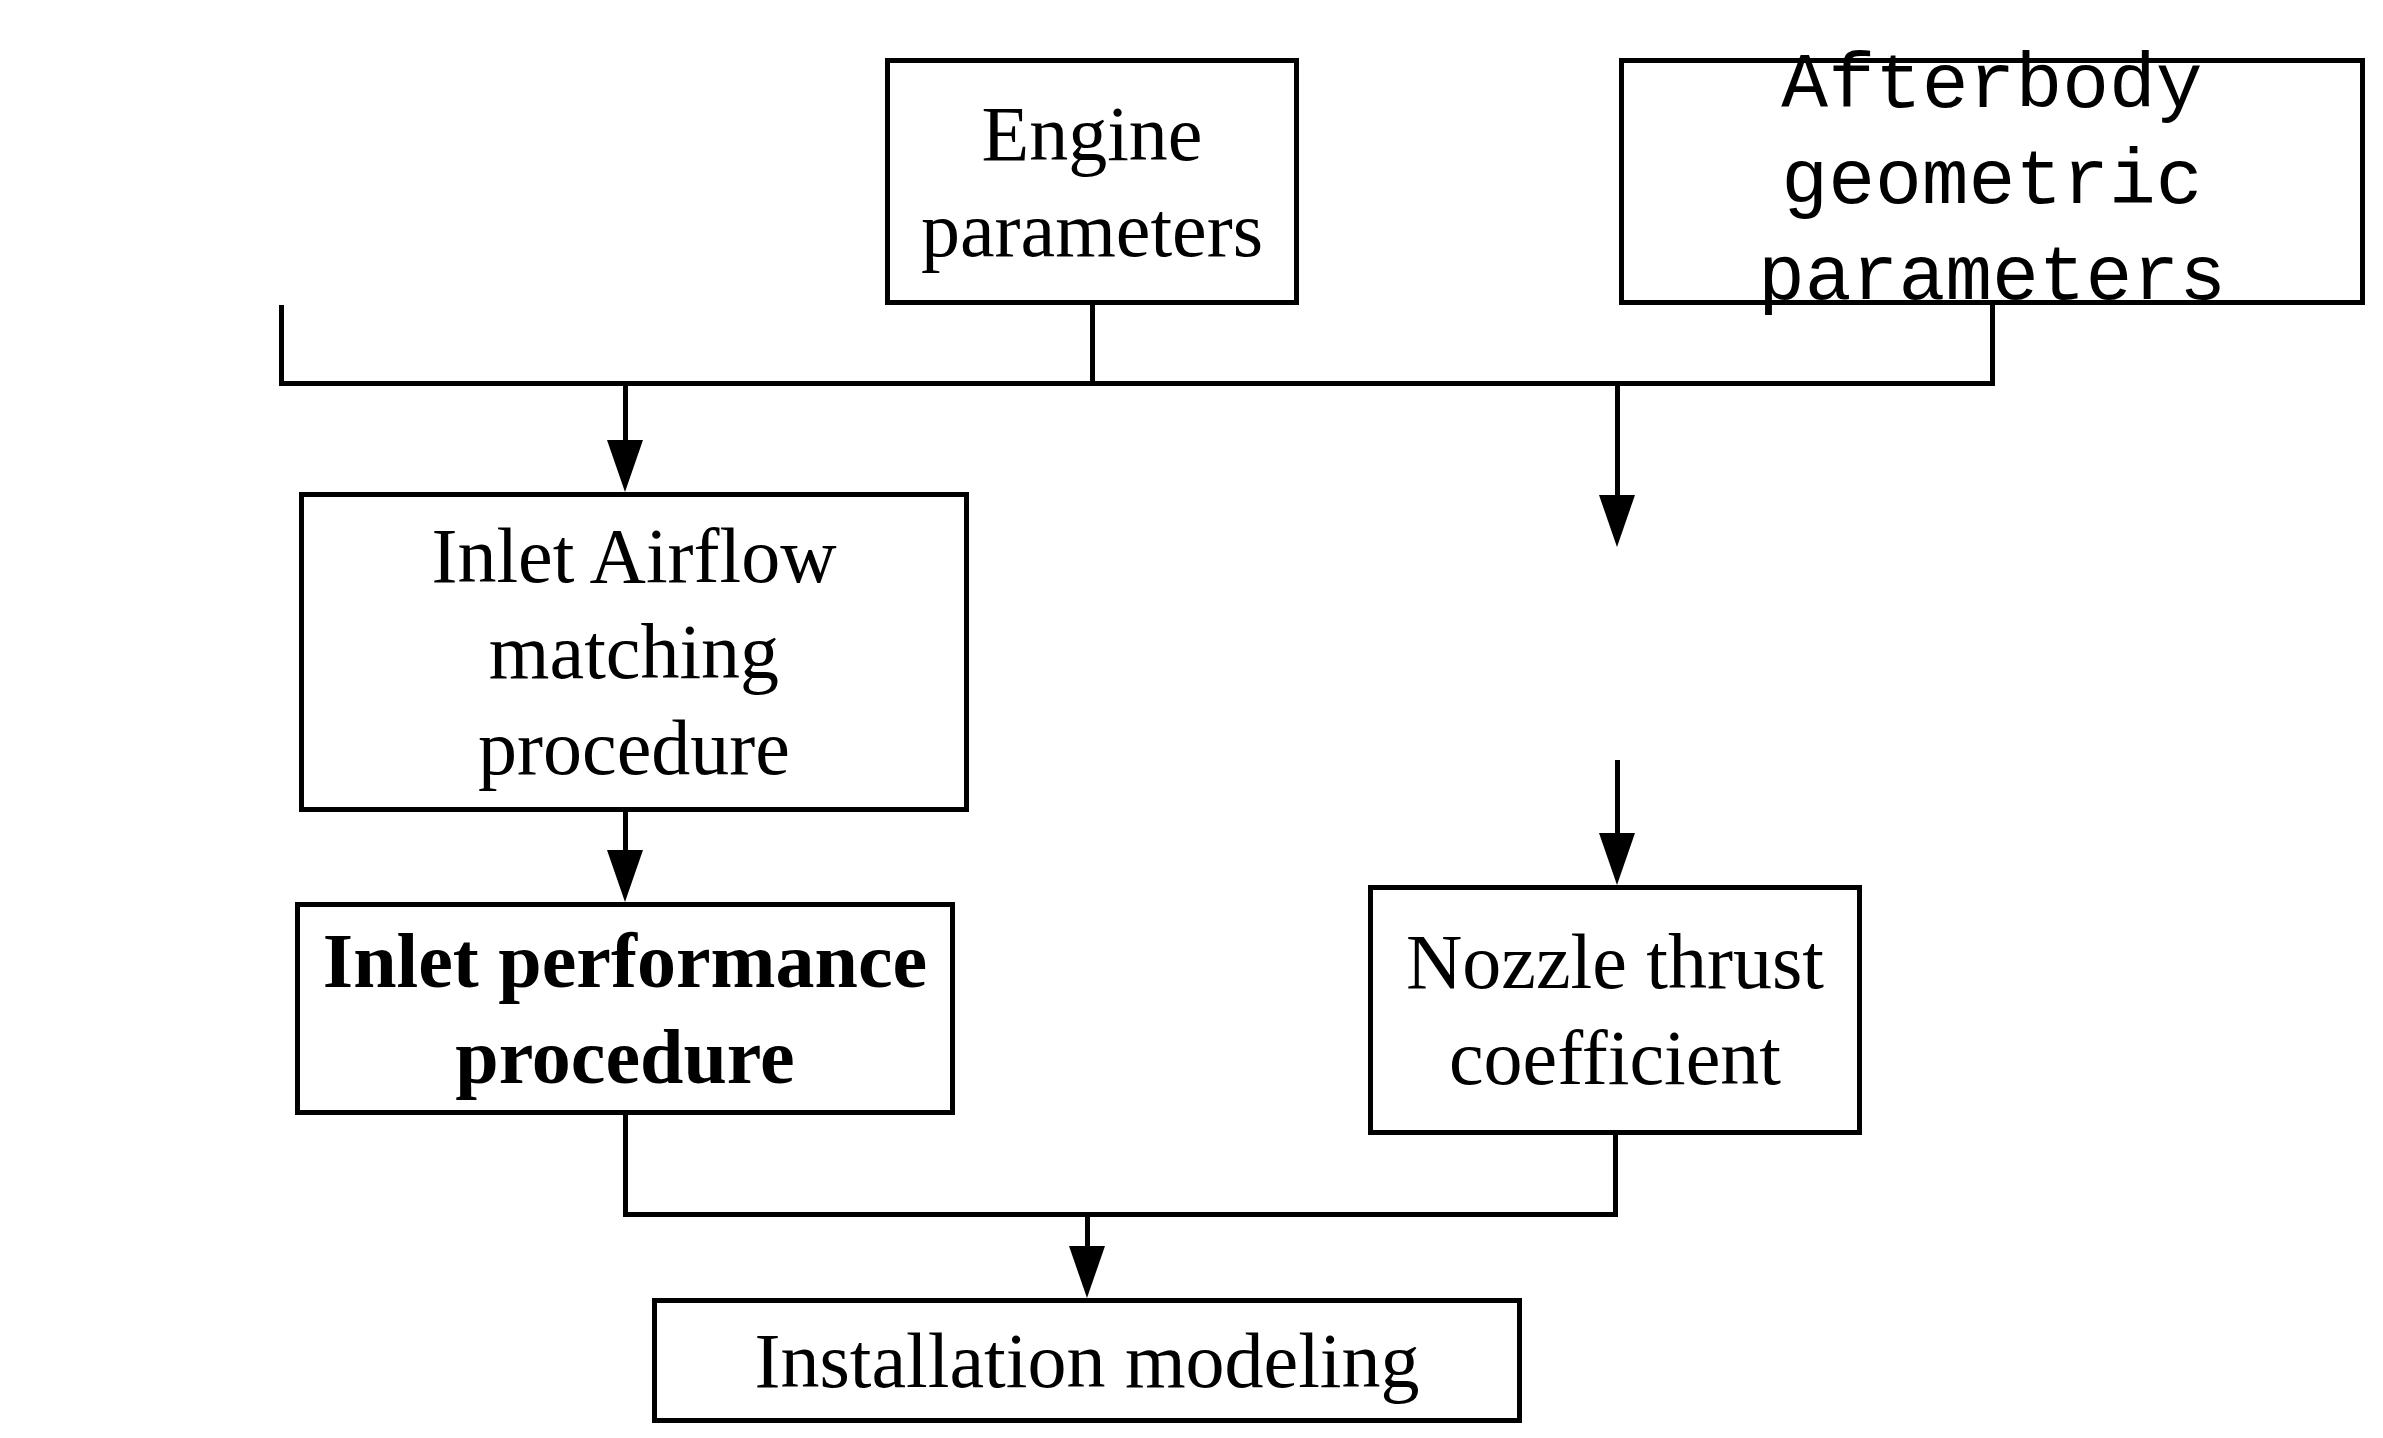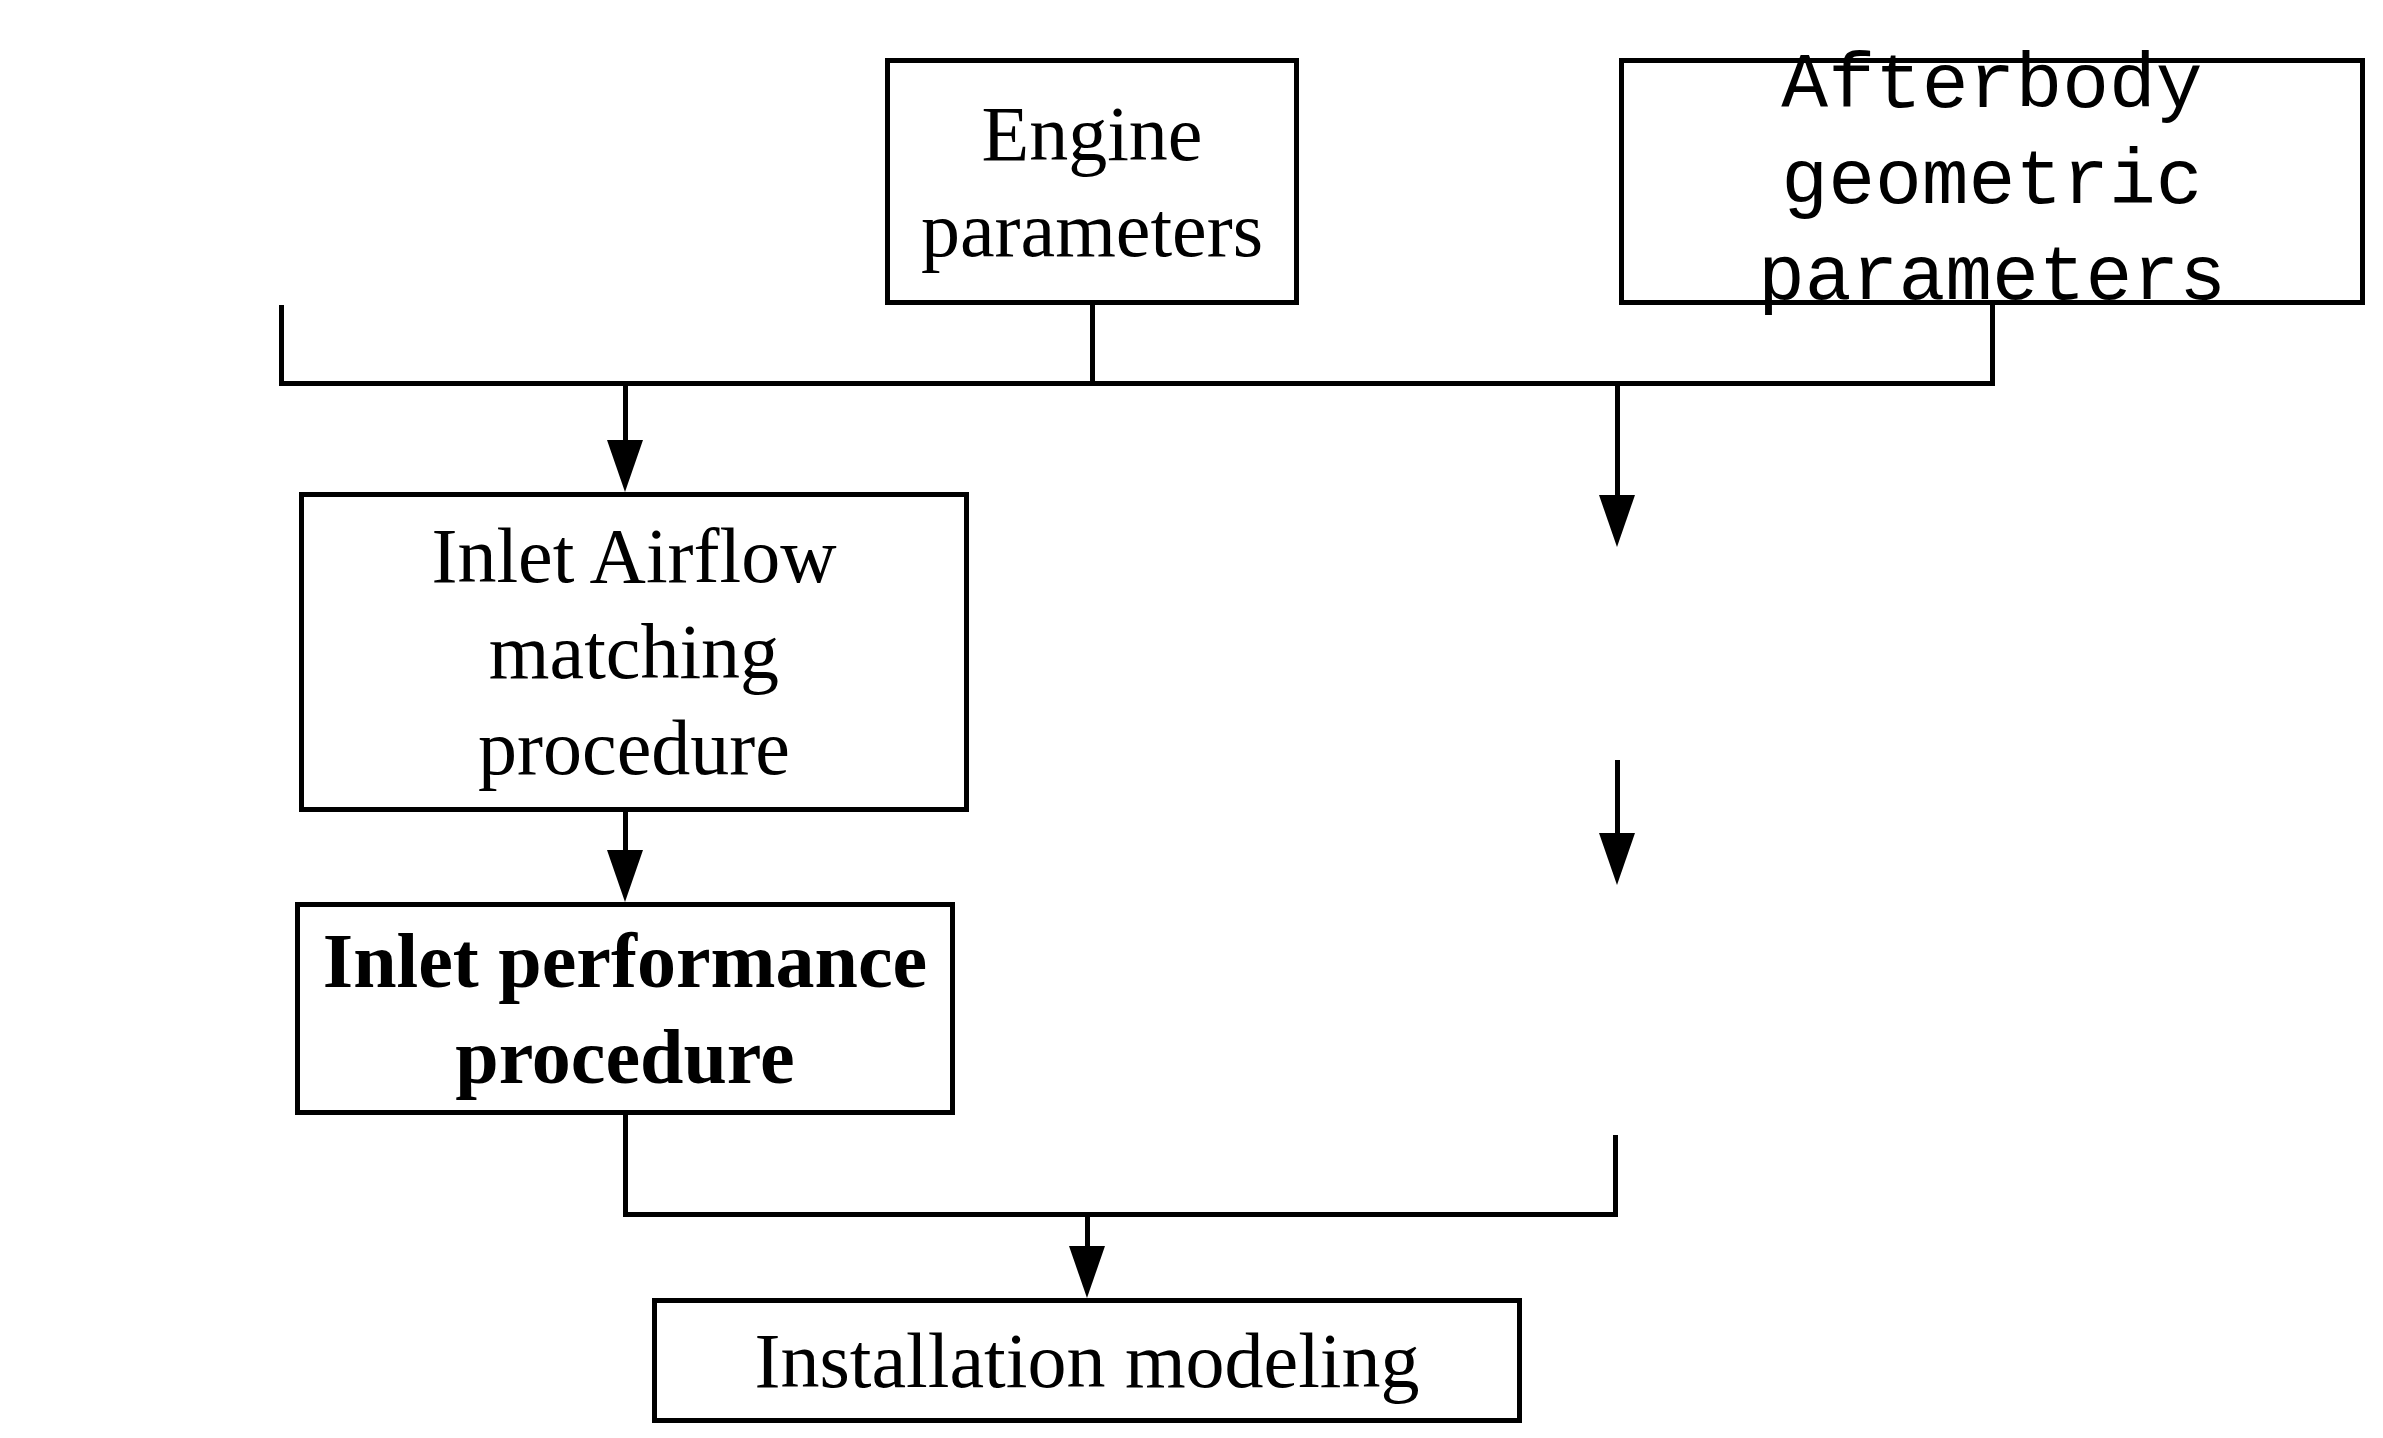--- a/index.html
+++ b/index.html
@@ -65,14 +65,16 @@
     <div class="arrowhead" style="left: 1069px; top: 1246px;"></div>
     <div class="node" style="left: 885px; top: 58px; width: 414px; height: 247px;">Engine
 parameters</div>
     <div class="node" style="left: 1619px; top: 58px; width: 746px; height: 247px; font-family: Liberation Mono, monospace;">Afterbody geometric
 parameters</div>
     <div class="node" style="left: 290px; top: 492px; width: 670px; height: 320px; margin-left: 9px;">Inlet Airflow
 matching
 procedure</div>
     <div class="node" style="left: 295px; top: 902px; width: 660px; height: 213px; font-weight: bold;">Inlet performance
 procedure</div>
+    <div class="node" style="left: 1368px; top: 885px; width: 494px; height: 250px;">Nozzle thrust
+coefficient</div>
     <div class="node" style="left: 652px; top: 1298px; width: 870px; height: 125px;">Installation modeling</div>
   </div>
 
 </body></html>

